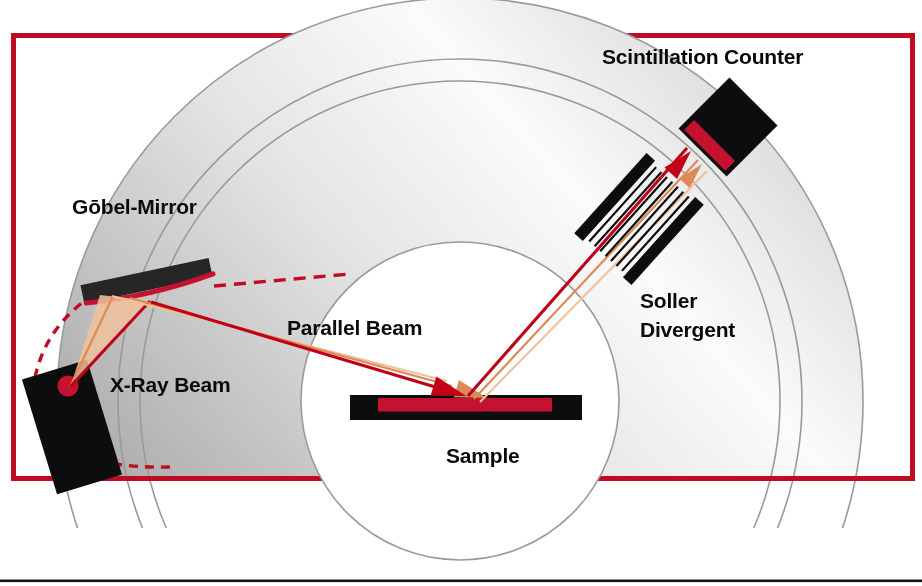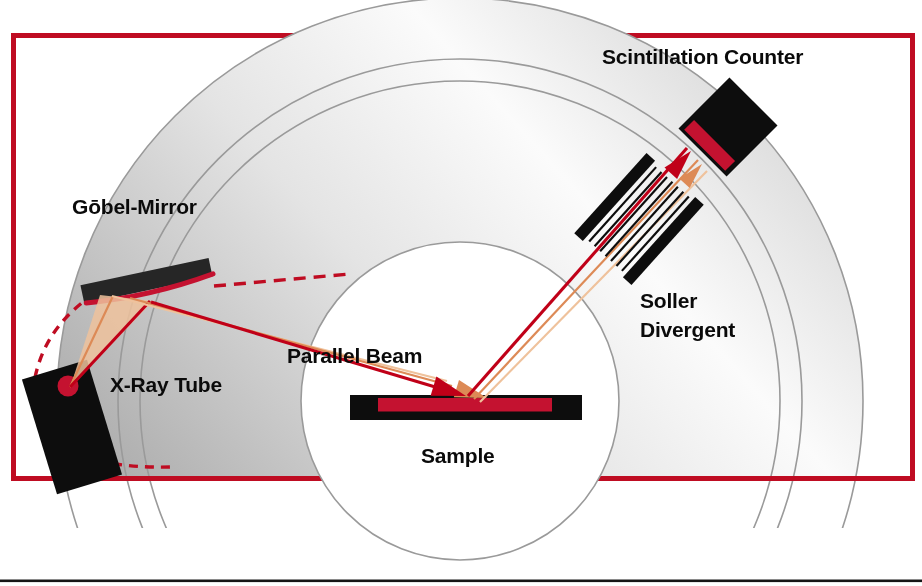--- a/index.html
+++ b/index.html
@@ -133,24 +133,24 @@
 
   <div class="lbl" style="left:602px;top:42px;">Scintillation Counter</div>
 
   <div class="lbl" style="left:72px;top:192px;">
     <div>Gōbel-Mirror</div>
   </div>
 
   <div class="lbl" style="left:13px;top:307px;">
   </div>
 
-  <div class="lbl" style="left:110px;top:370px;">X-Ray Tube</div>
+  <div class="lbl" style="left:110px;top:370px;">X-Ray Beam</div>
 
-  <div class="lbl" style="left:287px;top:313px;margin-top:28px;">Parallel Beam</div>
+  <div class="lbl" style="left:287px;top:313px;">Parallel Beam</div>
 
   <div class="lbl" style="left:640px;top:286px;">
     <div>Soller</div>
     <div>Divergent</div>
   </div>
 
-  <div class="lbl" style="left:421px;top:441px;">Sample</div>
+  <div class="lbl" style="left:446px;top:441px;">Sample</div>
 
 </div>
 
 </body></html>

